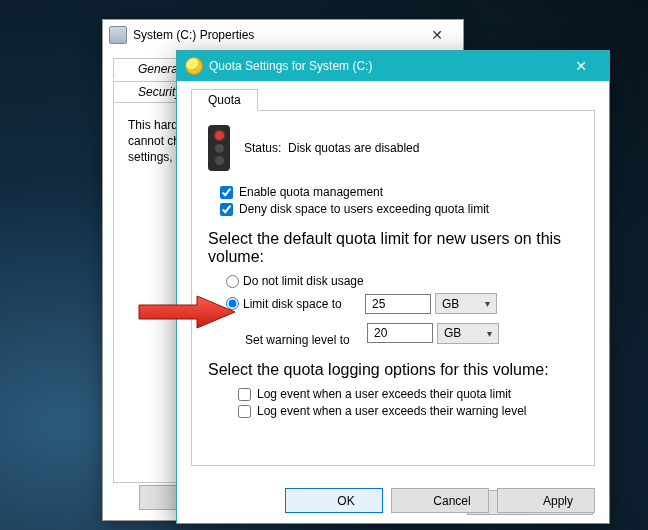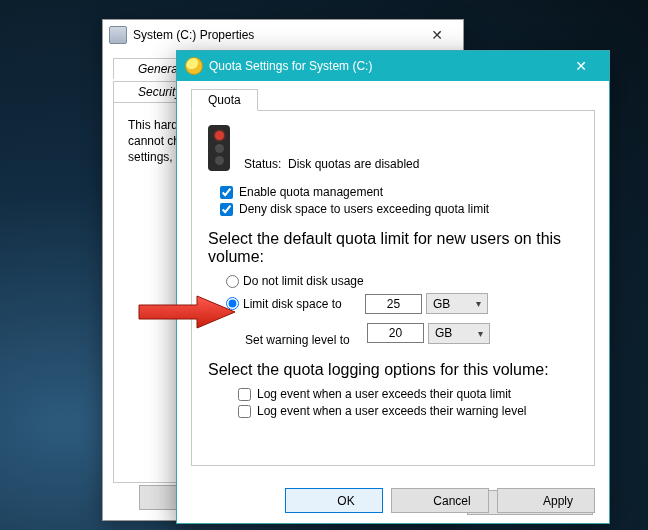--- a/index.html
+++ b/index.html
@@ -161,21 +161,21 @@
     z-index: 2;
   }
   .panel2 {
     border: 1px solid #c8c8c8;
     margin-top: -1px;
     padding: 14px 16px 10px 16px;
     height: 356px;
     box-sizing: border-box;
   }
 
-  .status-row { display:flex; align-items:flex-end; gap:14px; margin-bottom: 14px; }
+  .status-row { display:flex; align-items:center; gap:14px; margin-bottom: 14px; }
   .trafficlight {
     width: 22px; height: 42px;
     background: #2b2b2b;
     border-radius: 4px;
     display:flex; flex-direction:column; align-items:center; justify-content:space-evenly;
     padding: 2px 0;
   }
   .trafficlight .lamp { width:9px; height:9px; border-radius:50%; }
   .lr { background:#d63c2f; box-shadow: 0 0 3px #d63c2f; }
   .ly { background:#4b4b4b; }
@@ -183,23 +183,23 @@
 
   .cbrow { display:flex; align-items:center; gap:6px; margin: 3px 12px; font-size:12px; }
   .cbrow input[type=checkbox] { width:13px; height:13px; accent-color:#0078d7; margin:0;}
 
   .section-label { margin: 14px 0 8px 0; font-size:16px; }
 
   .radiogroup { margin-left: 18px; }
   .rrow { display:flex; align-items:center; gap:4px; margin: 5px 0; font-size:12px; }
   .rrow input[type=radio]{ margin:0; }
   .numbox {
-    width: 57px; height: 20px;
+    width: 66px; height: 20px;
     border: 1px solid #7a7a7a;
-    text-align: center;
+    text-align: left;
     padding: 0 6px;
     font-size: 12px;
     box-sizing: border-box;
   }
   .unitsel {
     width: 62px; height: 21px;
     border: 1px solid #adadad;
     background: #e9e9e9;
     font-size: 12px;
     display:inline-flex; align-items:center; justify-content:space-between;

